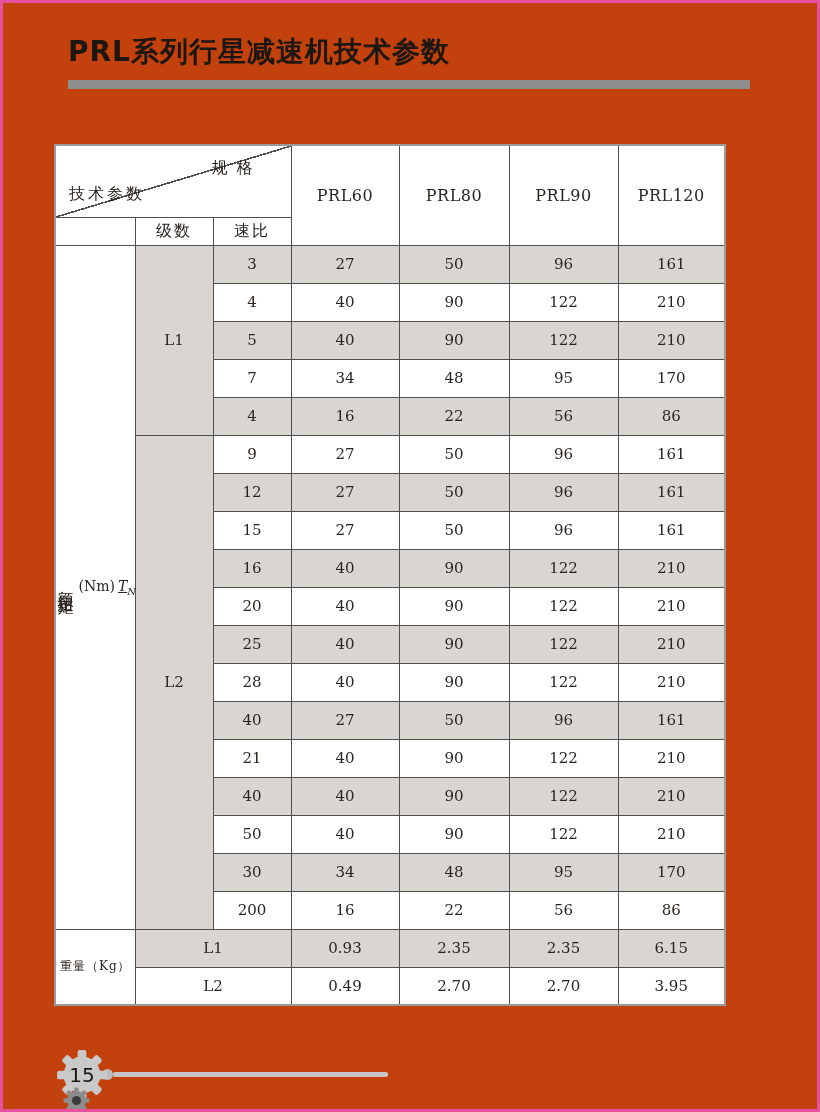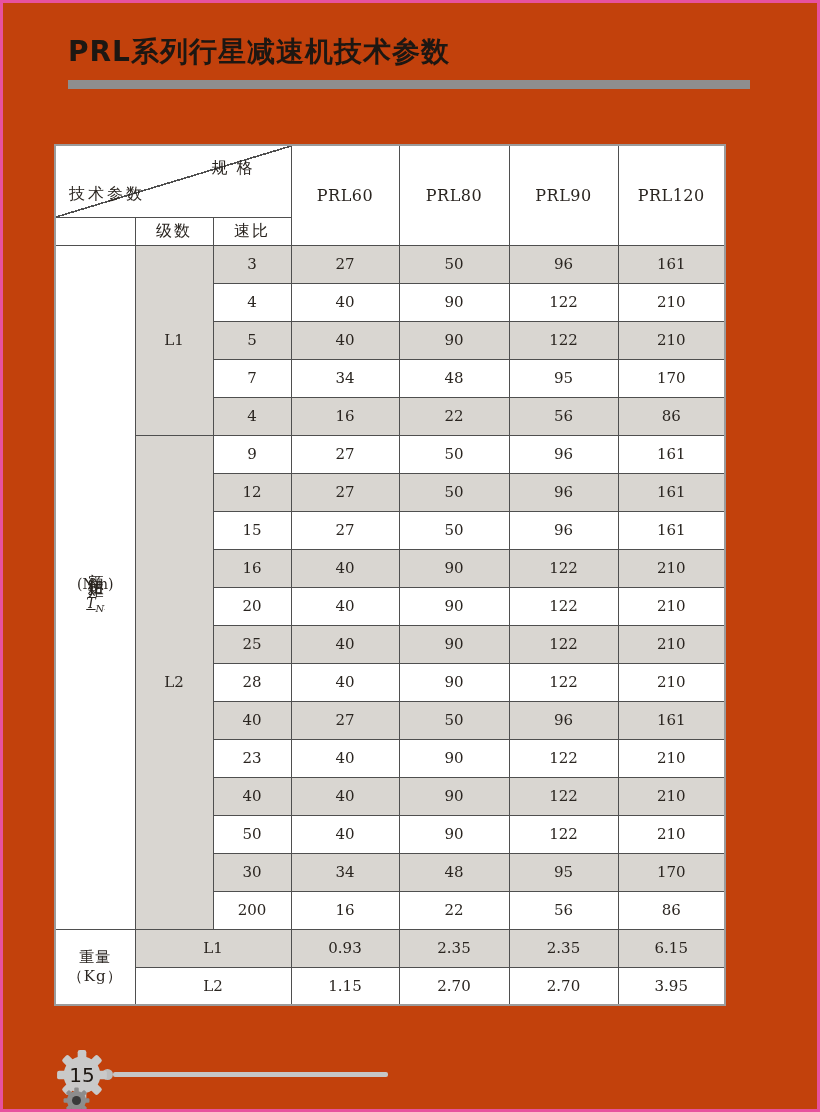--- a/index.html
+++ b/index.html
@@ -80,35 +80,35 @@
     position: absolute;
     bottom: 12px;
     left: 13px;
     font-size: 16px;
     letter-spacing: 3px;
     font-family: Liberation Mono, monospace;
   }
   
   .torque-wrap {
     display: flex;
-    flex-direction: column;
-    align-items: center;
+    flex-direction: row;
+    align-items: flex-start;
     justify-content: center;
     gap: 3px;
   }
   .vert-text {
     writing-mode: vertical-rl;
     text-orientation: upright;
     font-size: 16px;
     letter-spacing: 3px;
   }
   .torque-unit { font-size: 14px; }
   .torque-sym { font-size: 14px; font-style: italic; text-decoration: underline; }
   .torque-sym sub { font-size: 10px; font-style: italic; }
-  .weight-label { font-size: 15px; letter-spacing: 1px; }
+  .weight-label { font-size: 12px; letter-spacing: 1px; }
   
   .footer-line {
     position: absolute;
     left: 110px;
     top: 1069px;
     width: 275px;
     height: 5px;
     background: #c6c6c6;
     border-radius: 2px;
   }
@@ -280,21 +280,21 @@
         <td>210</td>
       </tr>
       <tr class="data-row shade">
         <td>40</td>
         <td>27</td>
         <td>50</td>
         <td>96</td>
         <td>161</td>
       </tr>
       <tr class="data-row">
-        <td>23</td>
+        <td>21</td>
         <td>40</td>
         <td>90</td>
         <td>122</td>
         <td>210</td>
       </tr>
       <tr class="data-row shade">
         <td>40</td>
         <td>40</td>
         <td>90</td>
         <td>122</td>
@@ -325,21 +325,21 @@
       <tr class="data-row shade">
         <td class="white-bg weight-label" rowspan="2">重量（Kg）</td>
         <td colspan="2">L1</td>
         <td>0.93</td>
         <td>2.35</td>
         <td>2.35</td>
         <td>6.15</td>
       </tr>
       <tr class="data-row">
         <td colspan="2">L2</td>
-        <td>1.15</td>
+        <td>0.49</td>
         <td>2.70</td>
         <td>2.70</td>
         <td>3.95</td>
       </tr>
     </tbody>
   </table>
 
   <div class="footer-line"></div>
   <div class="footer-dot"></div>
   <svg class="gear-big" viewBox="0 0 48 48">

